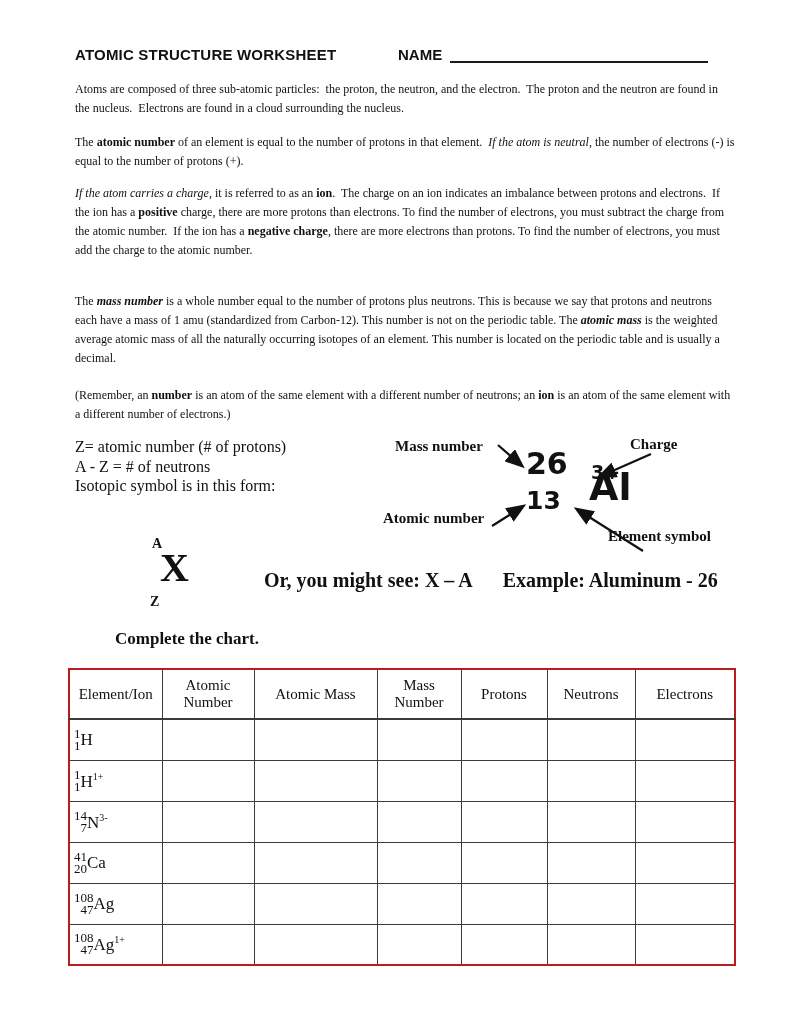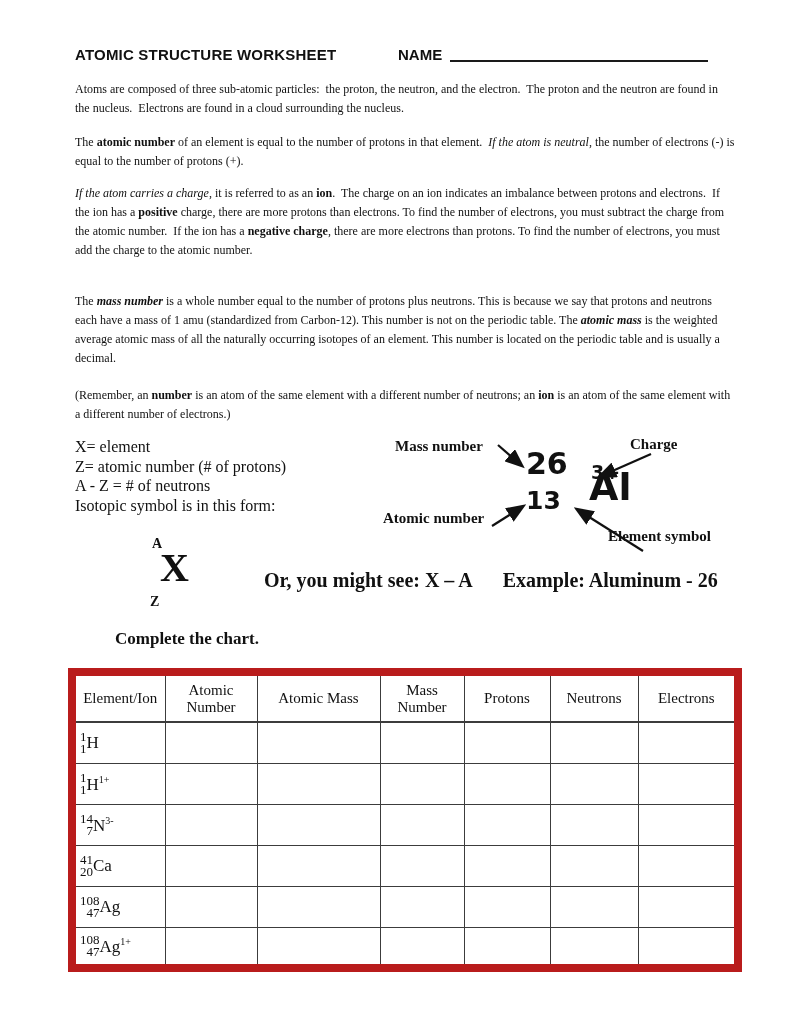--- a/index.html
+++ b/index.html
@@ -8,21 +8,21 @@
     position:relative; width:791px; height:1024px; margin:0 auto;
     background:#ffffff; color:#111;
     font-family:"Liberation Serif", serif; overflow:hidden;padding-left:12px;
   }
   
   .doc-title {
     position:absolute; left:75px; top:46px;
     font-family:"Liberation Sans", sans-serif; font-weight:bold; font-size:15px;
     letter-spacing:0.2px;
   }
-  .name-row { position:absolute; left:398px; top:46px; display:flex; align-items:flex-start; }
+  .name-row { position:absolute; left:398px; top:46px; display:flex; align-items:center; }
   .name-label { font-family:"Liberation Sans", sans-serif; font-weight:bold; font-size:15px; }
   .name-line { display:inline-block; width:258px; height:16px; border-bottom:2px solid #1a1a1a; margin-left:8px; }
   
   .para {
     position:absolute; left:75px; width:660px;
     font-size:12px; line-height:19px; white-space:pre-wrap;
   }
   .b { font-weight:bold; } .i { font-style:italic; }
   
   .legend { position:absolute; left:75px; top:437px; font-size:16px; line-height:19.5px; }
@@ -46,21 +46,21 @@
   .iso-form .bot { position:absolute; left:4px; top:58px; font-weight:bold; font-size:14px; }
   .alt-note { position:absolute; left:264px; top:569px; font-size:20px; display:flex; gap:30px; white-space:pre;font-weight:bold; }
   .chart-heading { position:absolute; left:75px; top:629px; font-weight:bold; font-size:17px;margin-left:40px; }
   
   .chart-table {
     position:absolute; left:68px; top:668px;
     border-collapse:collapse; table-layout:fixed; width:666px;
     font-size:15px;
   }
   .chart-table th, .chart-table td { border:1px solid #3c3c3c; }
-  .chart-table { border:8px solid #b91c1c; }
+  .chart-table { border:2px solid #b91c1c; }
   .chart-table thead th {
     height:50px; font-weight:normal; text-align:center; vertical-align:middle;
     border-bottom:2px solid #3c3c3c; padding:2px 6px;
   }
   .chart-table tbody td { height:41px; }
   .iso-cell { padding-left:4px; vertical-align:middle; }
   .iso { display:flex; align-items:center; }
   .iso-nums { display:inline-flex; flex-direction:column; align-items:flex-end; font-size:13px; line-height:12px; }
   .iso-sym { font-size:17px; line-height:1; }
   .iso-sym sup { font-size:10px; }
@@ -78,21 +78,20 @@
 
   <div>
       <div class="para" style="top: 80px;"><span>Atoms are composed of three sub-atomic particles:  the proton, the neutron, and the electron.  The proton and the neutron are found in the nucleus.  Electrons are found in a cloud surrounding the nucleus.</span></div>
       <div class="para" style="top: 133px;"><span>The </span><span class="b ">atomic number</span><span> of an element is equal to the number of protons in that element.  </span><span class="i">If the atom is neutral</span><span>, the number of electrons (-) is equal to the number of protons (+).</span></div>
       <div class="para" style="top: 184px;"><span class="i">If the atom carries a charge</span><span>, it is referred to as an </span><span class="b ">ion</span><span>.  The charge on an ion indicates an imbalance between protons and electrons.  If the ion has a </span><span class="b ">positive</span><span> charge, there are more protons than electrons. To find the number of electrons, you must subtract the charge from the atomic number.  If the ion has a </span><span class="b ">negative charge</span><span>, there are more electrons than protons. To find the number of electrons, you must add the charge to the atomic number.</span></div>
       <div class="para" style="top: 292px;"><span>The </span><span class="b i">mass number</span><span> is a whole number equal to the number of protons plus neutrons. This is because we say that protons and neutrons each have a mass of 1 amu (standardized from Carbon-12). This number is not on the periodic table. The </span><span class="b i">atomic mass</span><span> is the weighted average atomic mass of all the naturally occurring isotopes of an element. This number is located on the periodic table and is usually a decimal.</span></div>
       <div class="para" style="top: 386px;"><span>(Remember, an </span><span class="b ">number</span><span> is an atom of the same element with a different number of neutrons; an </span><span class="b ">ion</span><span> is an atom of the same element with a different number of electrons.)</span></div>
     </div>
 
   <div class="legend">
-      <div>X= element</div>
       <div>Z= atomic number (# of protons)</div>
       <div>A - Z = # of neutrons</div>
       <div>Isotopic symbol is in this form:</div>
     </div>
 
   <div class="diagram">
     <span class="dlabel dlabel-mass">Mass number</span>
     <span class="dlabel dlabel-charge">Charge</span>
     <span class="dlabel dlabel-atomic">Atomic number</span>
     <span class="dlabel dlabel-element">Element symbol</span>

